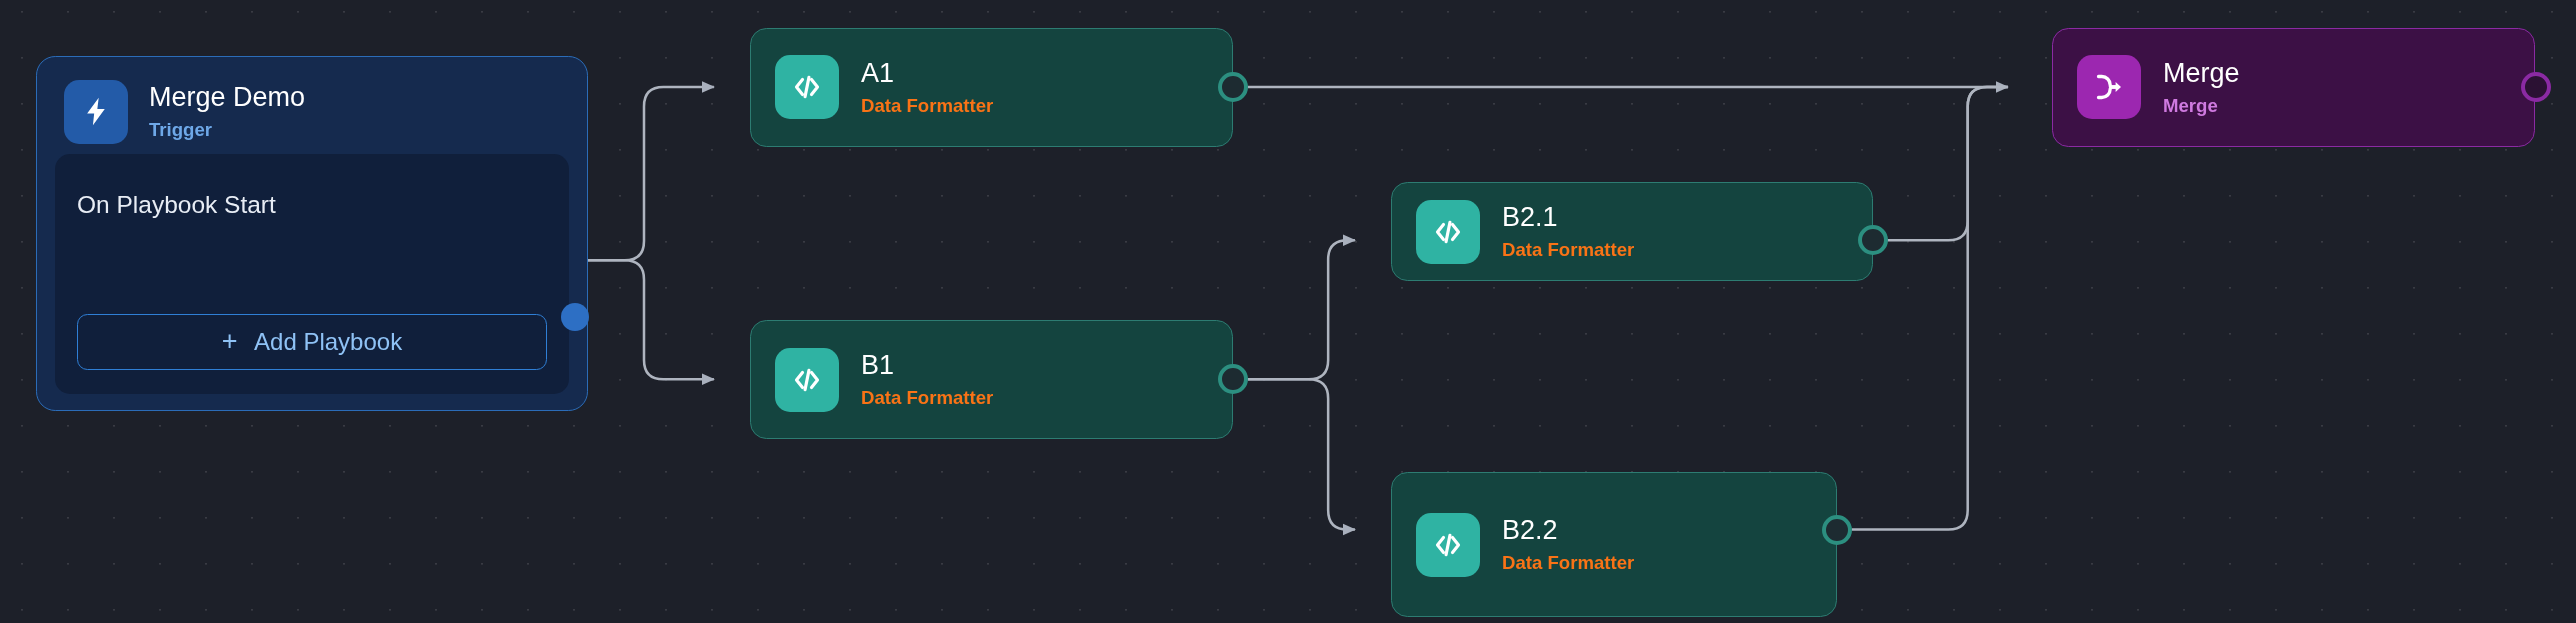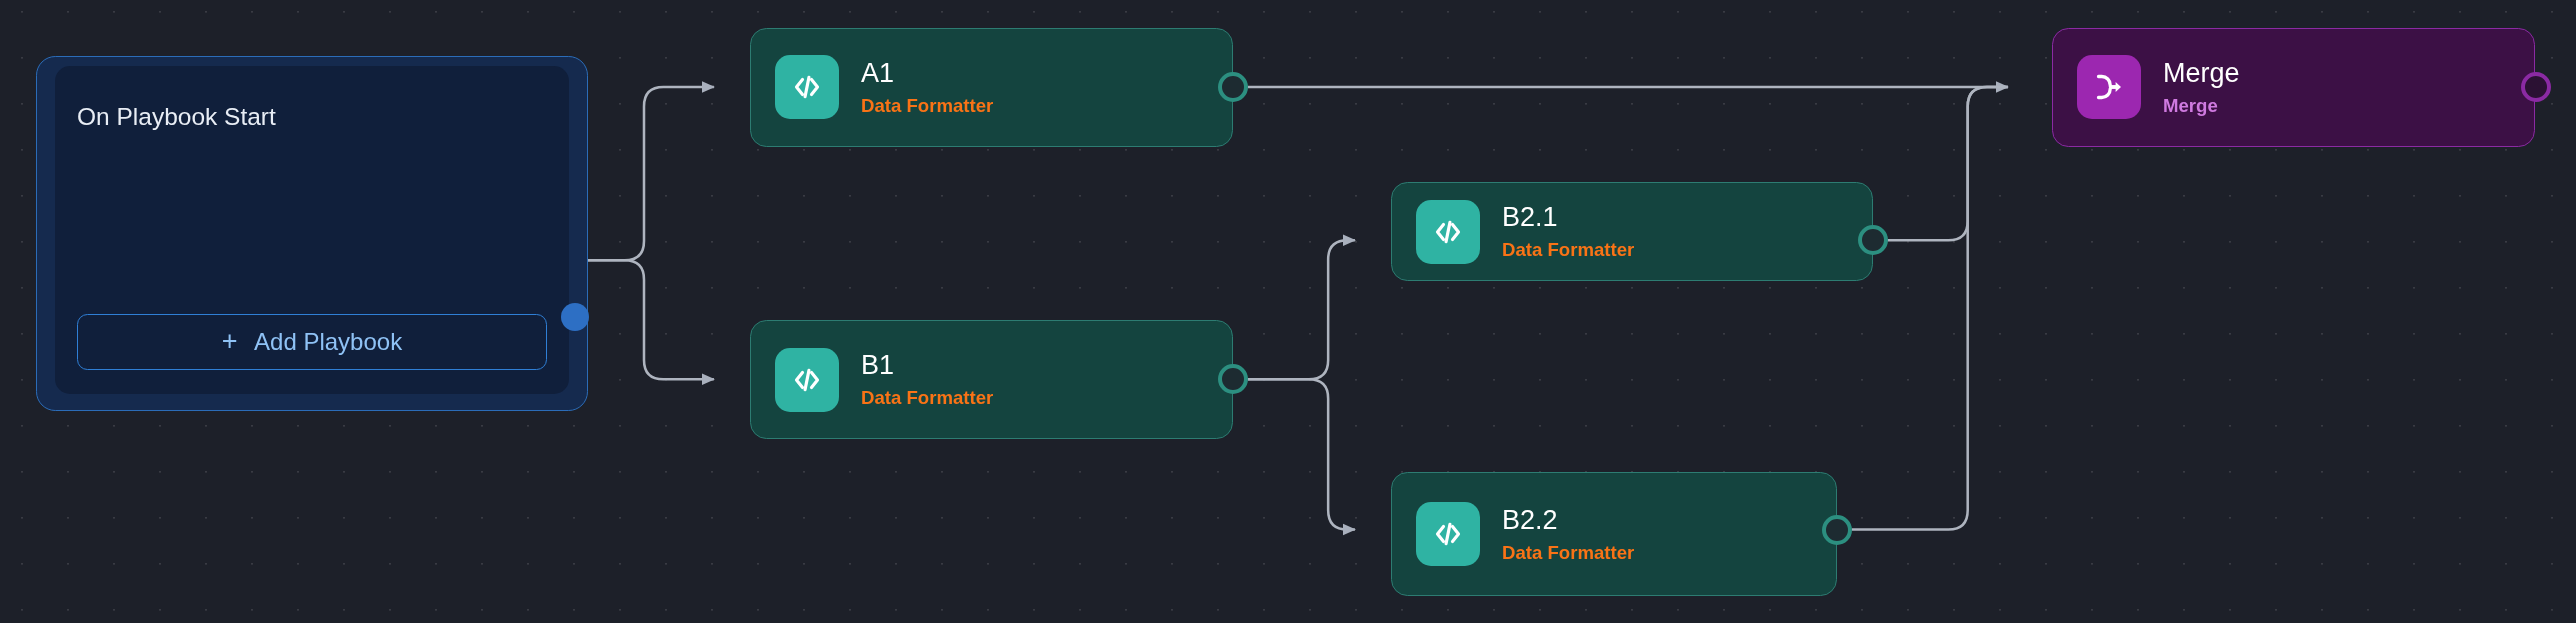--- a/index.html
+++ b/index.html
@@ -85,21 +85,21 @@
   .act.purple{
     background:#3c1045;
     border:1.5px solid #8b2aa3;
   }
   .act .head-text{margin-left:22px;}
 
   
   #node-a1   {left:750px;top:27.5px;  width:483px;height:119px;}
   #node-b1   {left:750px;top:320px; width:483px;height:119px;justify-content:flex-end;}
   #node-b21  {left:1391px;top:182px; width:482px;height:99px;}
-  #node-b22  {left:1391px;top:472px; width:446px;height:124px;}
+  #node-b22  {left:1391px;top:472px; width:446px;height:145px;}
   #node-merge{left:2052px;top:27.5px;  width:483px;height:119px;}
 
   
   .handle{position:absolute;border-radius:50%;box-sizing:border-box;}
   .handle.filled-blue{width:28px;height:28px;background:#2d6fc4;}
   .handle.ring-teal{width:30px;height:30px;border:4.5px solid #2c8f80;background:#1d2b31;}
   .handle.ring-purple{width:30px;height:30px;border:4.5px solid #8b2aa3;background:#2b1133;}
 </style>
 </head>
 <body>
@@ -124,20 +124,31 @@
 
       <path d="M 1678 117 L 2620 117 Q 2646 117 2646 117 L 2700 117" marker-end="url(#arrow)"></path>
 
       <path d="M 2538 323 L 2620 323 Q 2646 323 2646 297 L 2646 143 Q 2646 117 2672 117 L 2700 117"></path>
 
       <path d="M 2490 712 L 2620 712 Q 2646 712 2646 686 L 2646 143 Q 2646 117 2672 117 L 2700 117"></path>
     </g>
   </svg>
 
   <div class="node trigger-card" id="node-trigger">
+    <div class="trigger-head">
+      <div class="icon-sq blue">
+        <svg width="33" height="33" viewBox="0 0 24 24" aria-hidden="true">
+          <path d="M13.6 2 L5.2 13.4 h5.1 L9.4 22 l8.6 -11.8 h-5.4 z" fill="#ffffff"></path>
+        </svg>
+      </div>
+      <div class="head-text">
+        <div class="node-title">Merge Demo</div>
+        <div class="node-sub blue">Trigger</div>
+      </div>
+    </div>
     <div class="trigger-body">
       <div class="pb-label">On Playbook Start</div>
       <div class="add-trigger-btn">
         <span class="plus-ico">+</span>
         <span>Add Playbook</span>
       </div>
     </div>
     <div class="handle filled-blue" style="left:524px;top:246px;"></div>
   </div>
 

